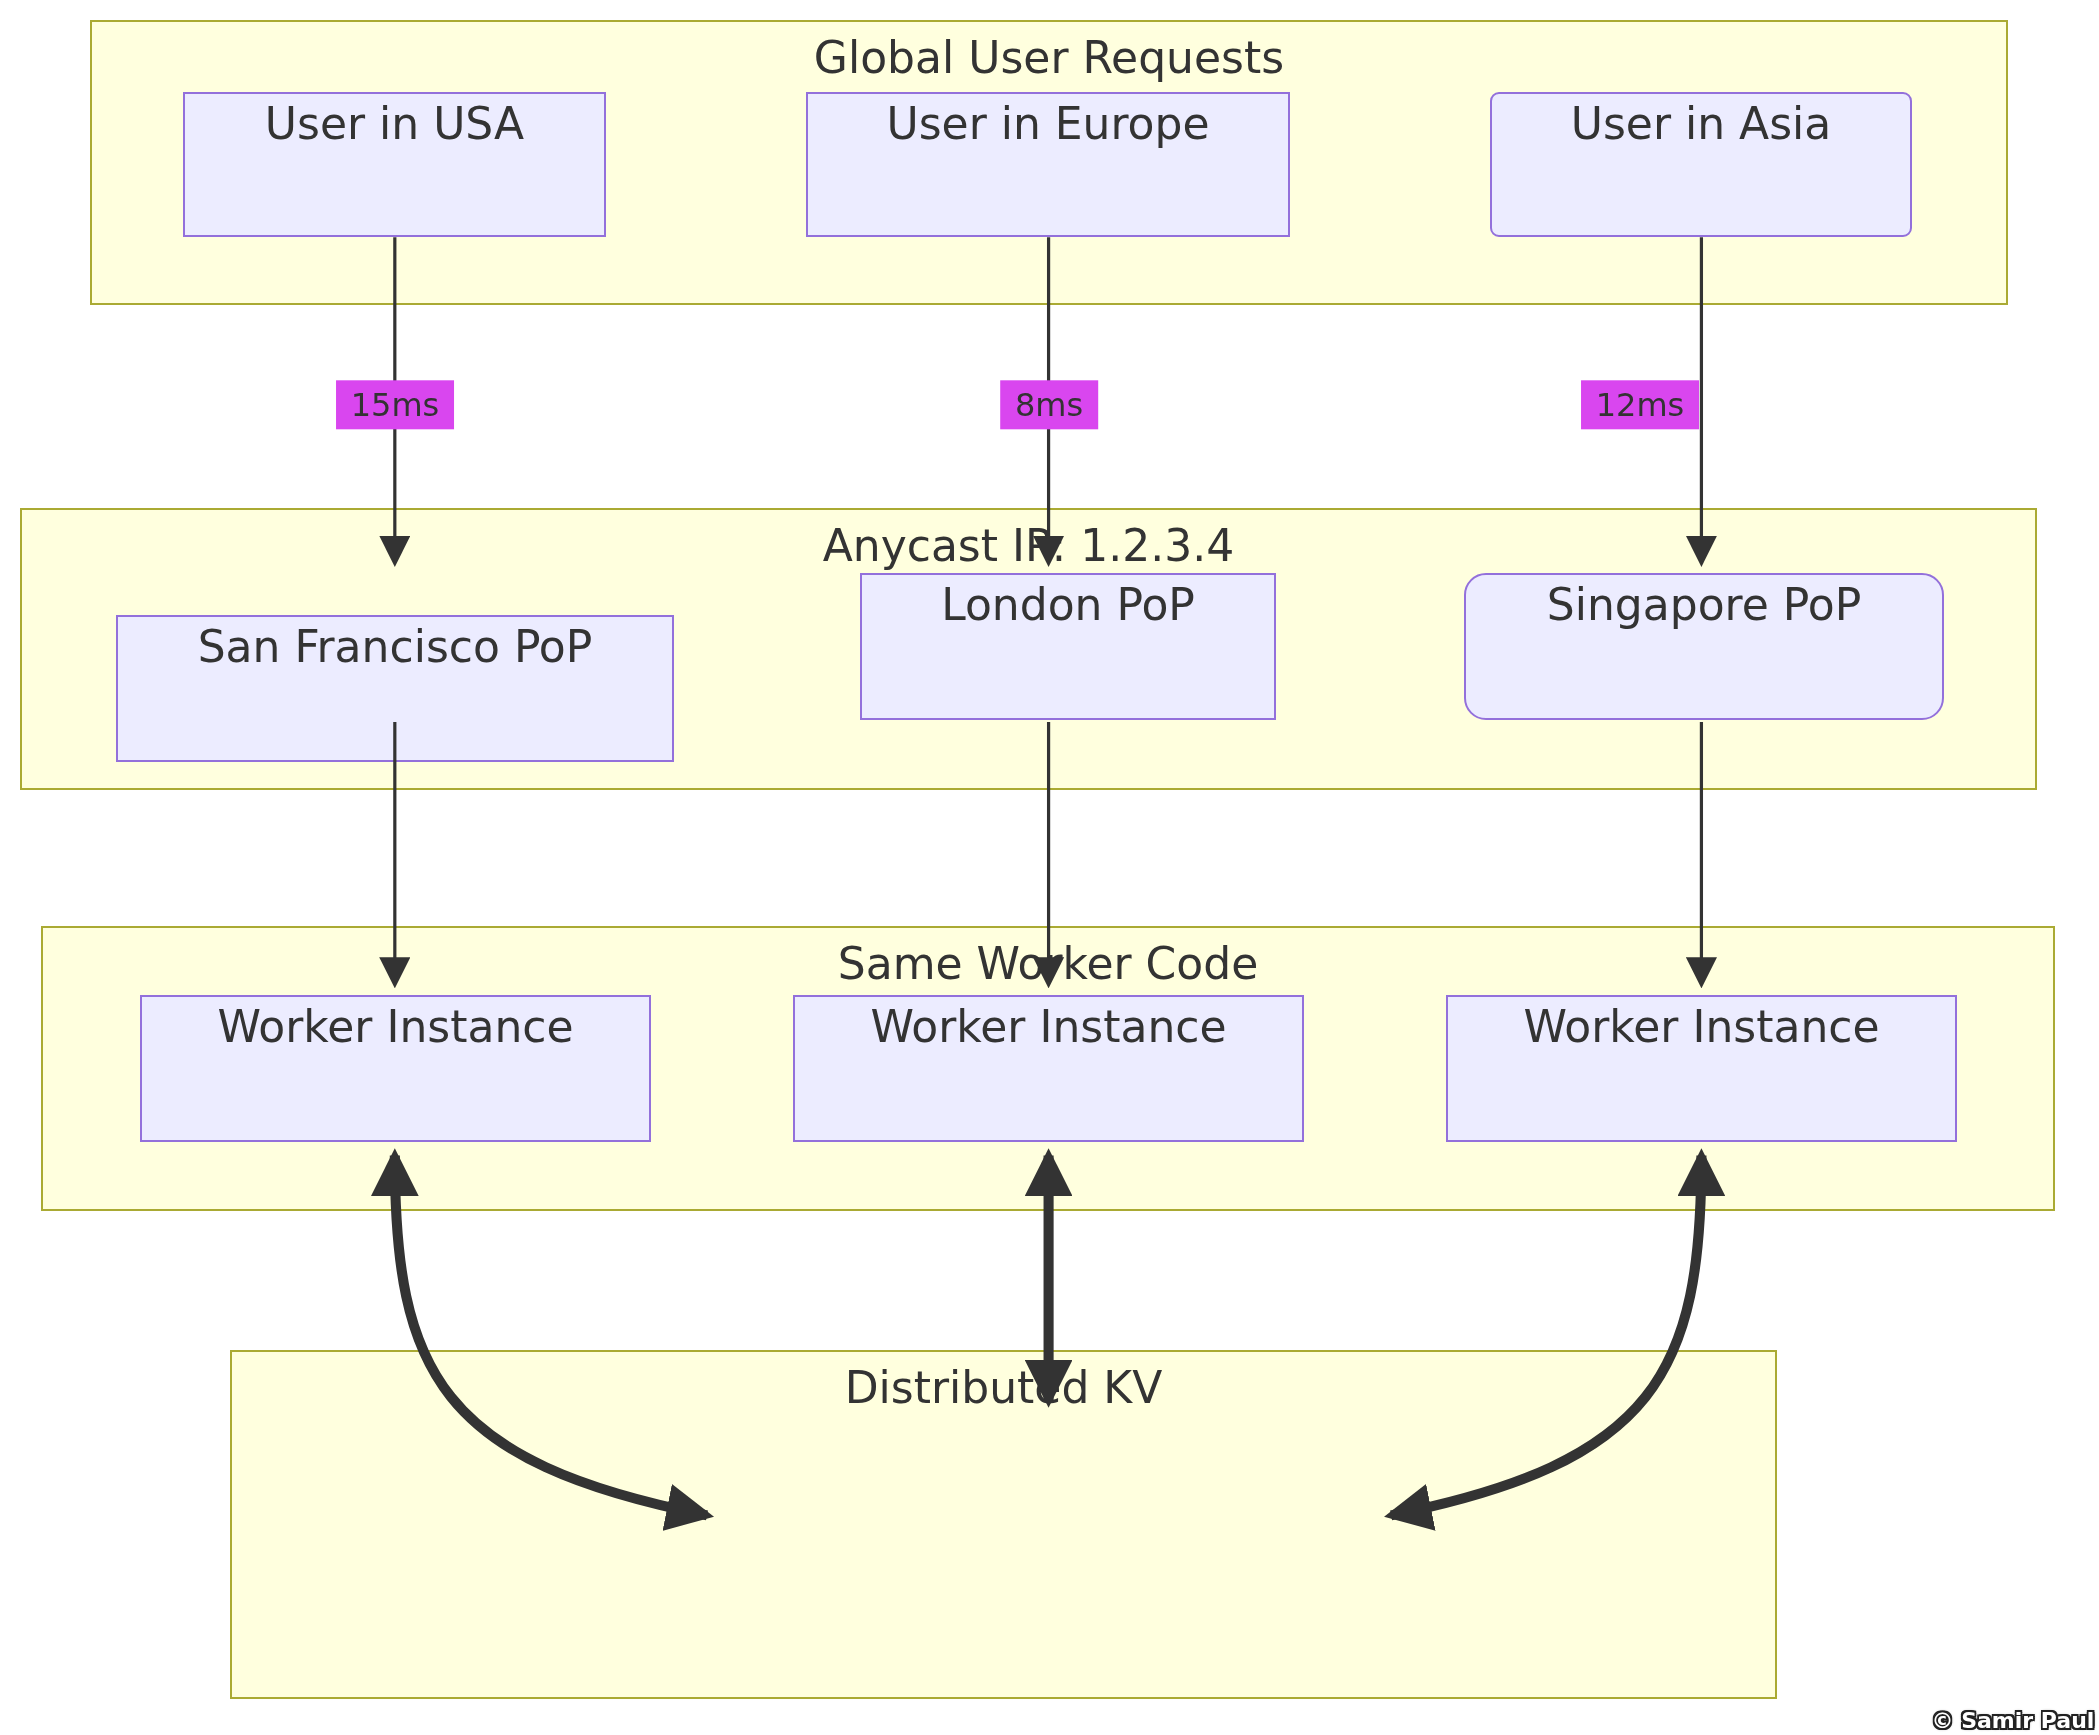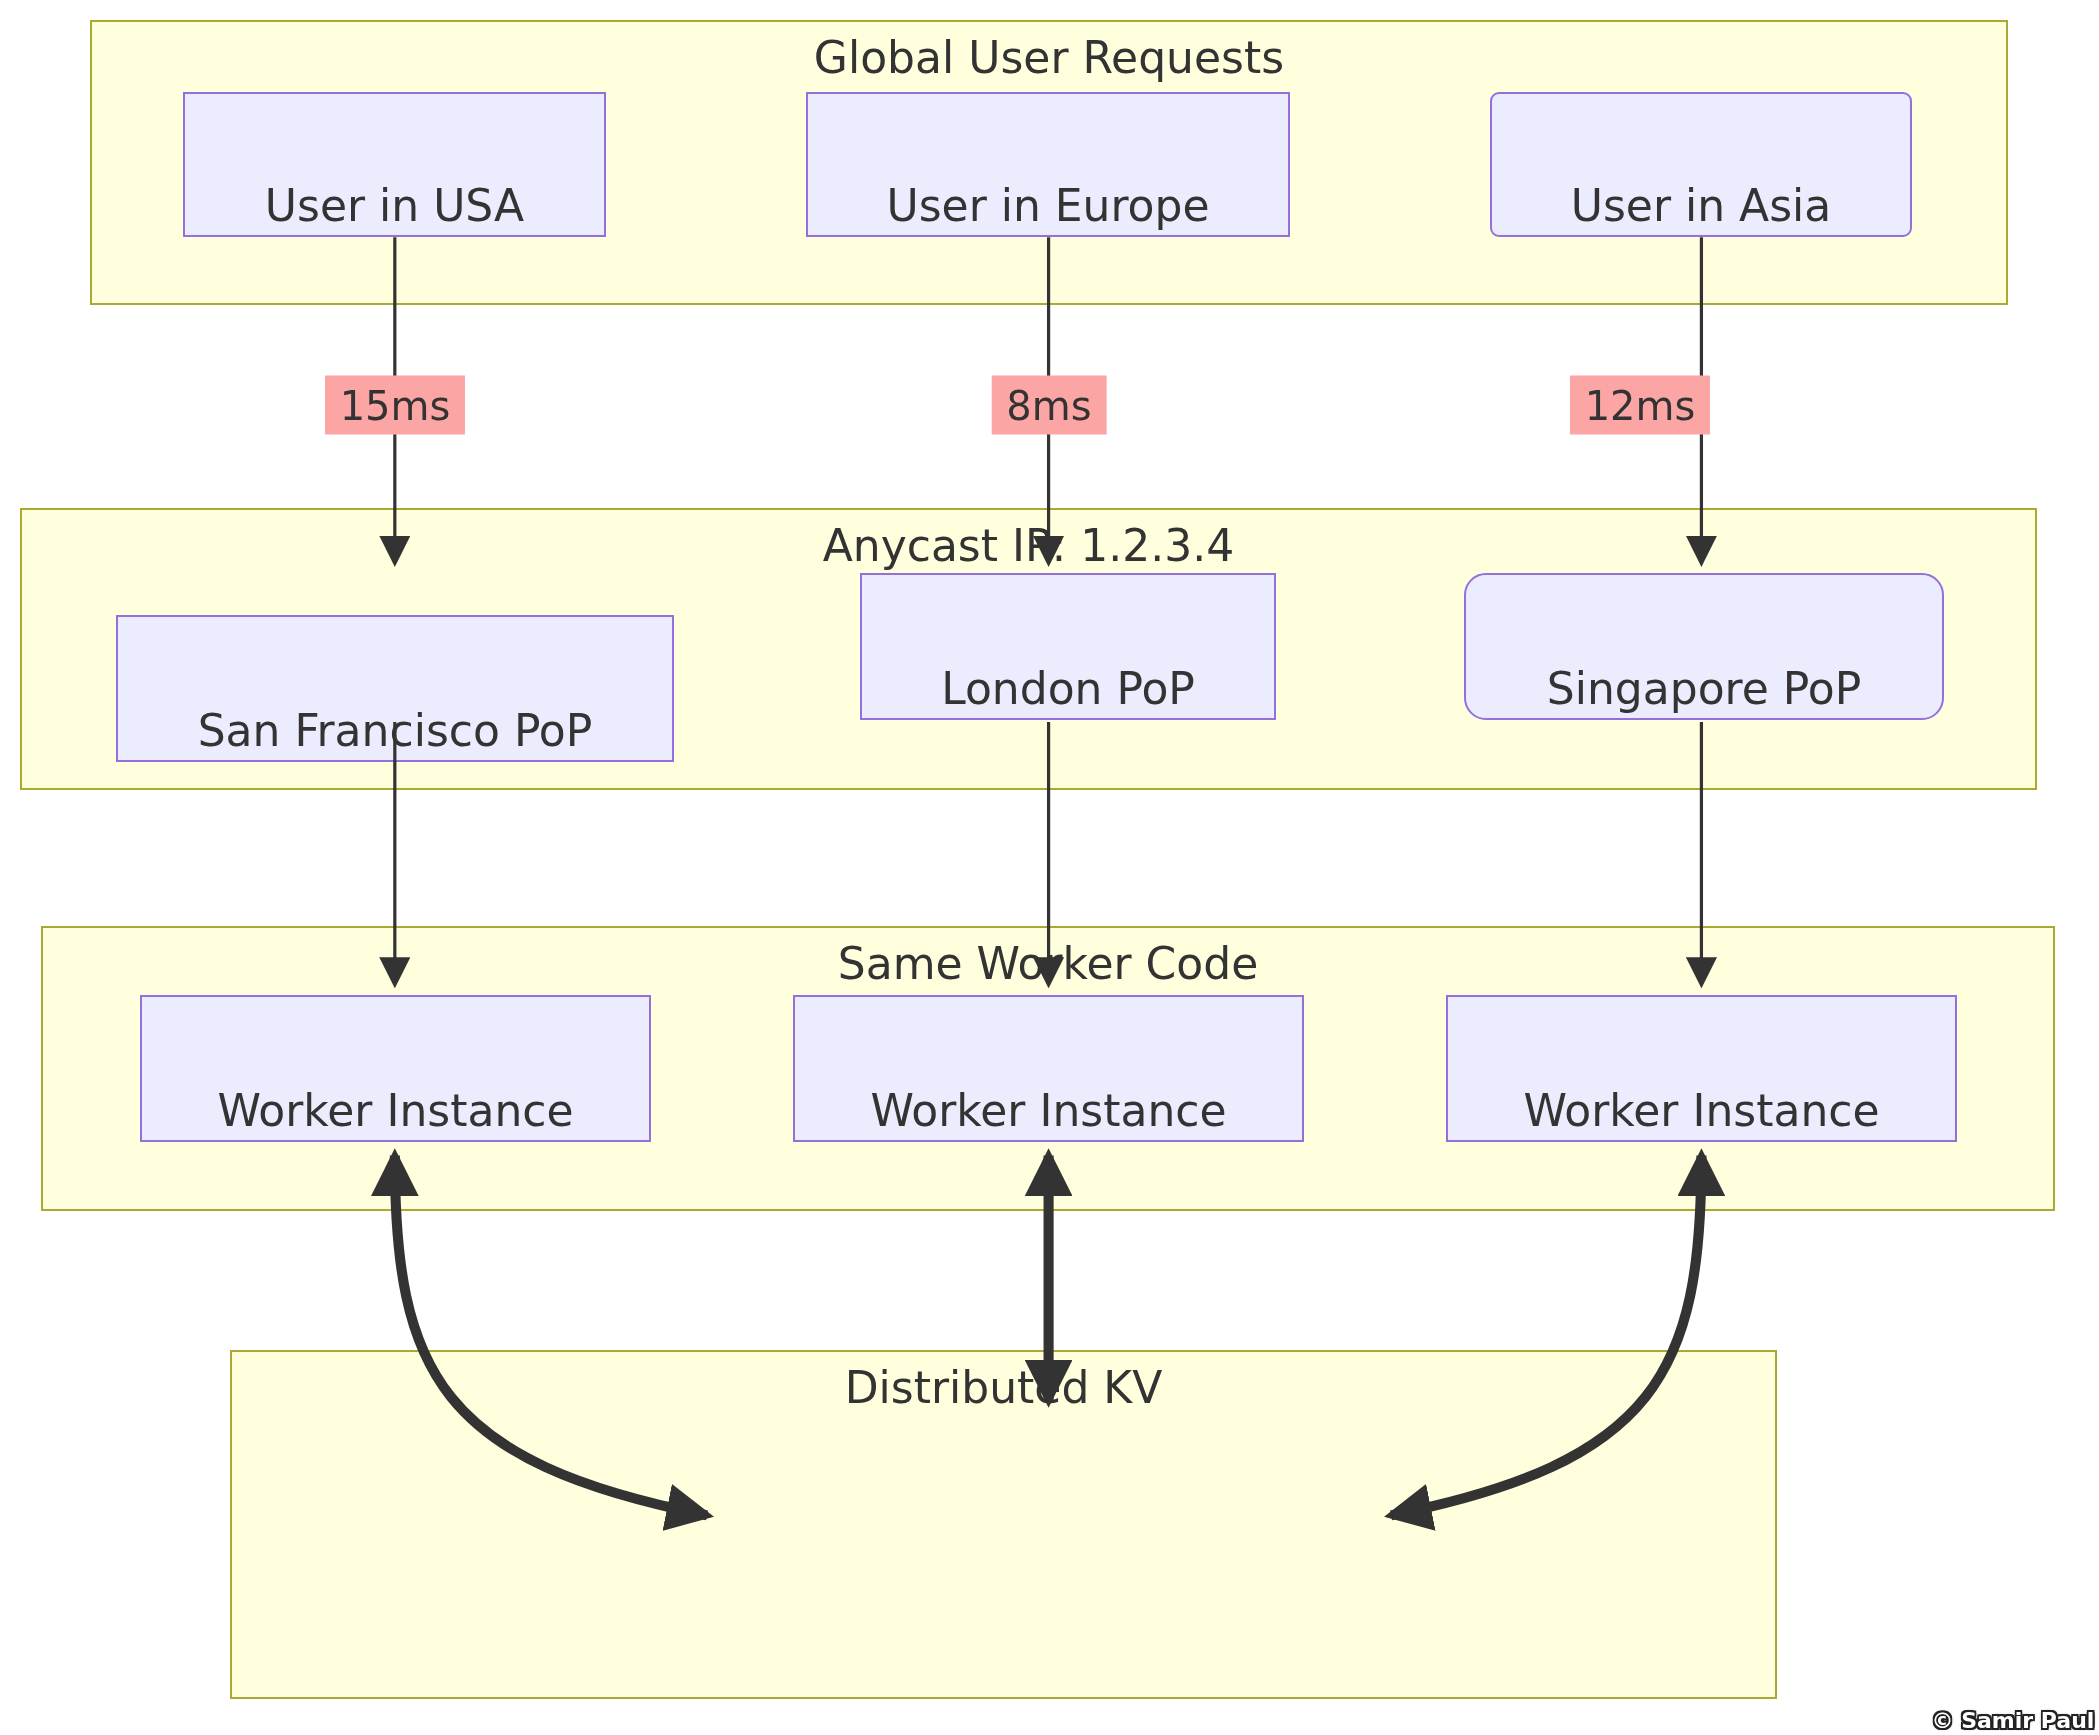--- a/index.html
+++ b/index.html
@@ -39,21 +39,21 @@
 
   
   .node {
     position: absolute;
     background: #ECECFF;
     border: 2.8px solid #9370DB;
     box-sizing: border-box;
     display: flex;
     flex-direction: column;
     align-items: center;
-    justify-content: flex-end;
+    justify-content: flex-start;
     text-align: center;
     font-size: 44px;
     line-height: 1.35;
     color: #333333;
     z-index: 2;
     white-space: nowrap;
   }
   #n-usa       { left:  183px; top:  92px; width: 423px; height: 145px; }
   #n-europe    { left:  806px; top:  92px; width: 484px; height: 145px; }
   #n-asia      { left: 1490px; top:  92px; width: 422px; height: 145px; border-radius: 9px; }
@@ -72,23 +72,23 @@
     width: 2099px; height: 1736px;
     z-index: 3;
     pointer-events: none;
   }
   .edge-thin  { stroke: #333333; stroke-width: 3.5px; fill: none; }
   .edge-thick { stroke: #333333; stroke-width: 11px;  fill: none; }
 
   .edge-label {
     position: absolute;
     transform: translate(-50%, -50%);
-    background: #fca5a5;
+    background: #d946ef;
     color: #333333;
-    font-size: 40px;
+    font-size: 32px;
     line-height: 1.2;
     padding: 5.5px 14.7px;
     z-index: 4;
     white-space: nowrap;
   }
   #l-usa    { left:  395px; top: 405px; }
   #l-europe { left: 1049px; top: 405px; }
   #l-asia   { left: 1640px; top: 405px; }
 
   

